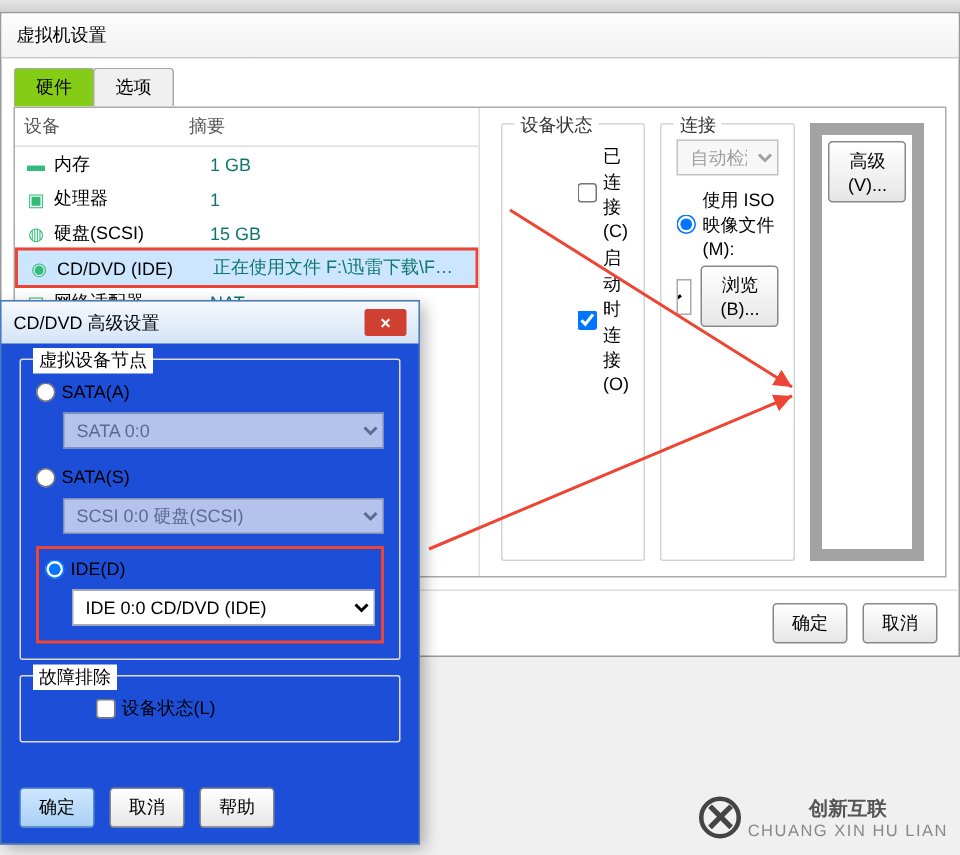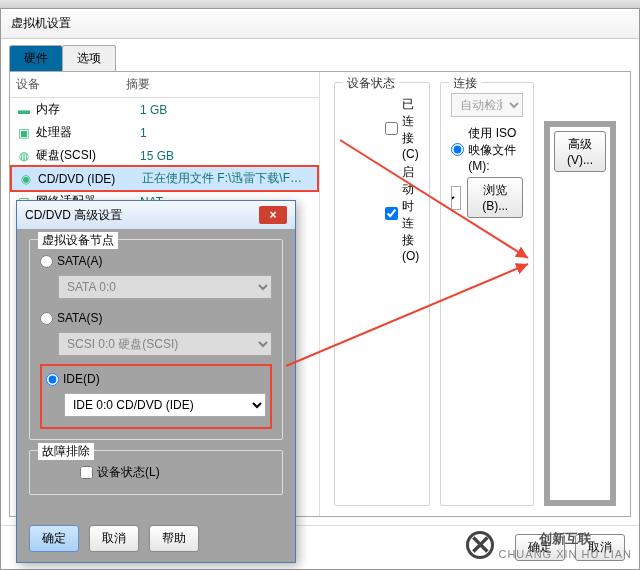--- a/index.html
+++ b/index.html
@@ -2,24 +2,24 @@
 <html><head>
 <meta charset="utf-8">
 <style>
 * { box-sizing: border-box; margin: 0; padding: 0; font-family: "Microsoft YaHei", "SimSun", sans-serif; font-size: 12px; }
 body { width: 640px; height: 570px; background: #f0f0f0; position: relative; overflow: hidden; }
 
 
 .topbar { height: 8px; background: linear-gradient(#e6e6e6,#d0d0d0); }
 
 
-.main-dialog { background: #fff; border: 1px solid #999; margin: 0; width: 640px; height: 562px; position: relative; display:flex; flex-direction:column; }
+.main-dialog { background: #fff; border: 1px solid #999; margin: 0; width: 640px; height: 430px; position: relative; display:flex; flex-direction:column; }
 .titlebar { background: linear-gradient(#fdfdfd,#f1f1f1); border-bottom: 1px solid #ccc; padding: 6px 10px; font-size: 12px; }
 .tabs { display:flex; gap:0; margin:6px 0 0 8px; }
-.tab { padding: 4px 14px; border: 1px solid #aaa; border-bottom:none; background:#0369a1; border-radius:3px 3px 0 0; margin-right:-1px; }
+.tab { padding: 4px 14px; border: 1px solid #aaa; border-bottom:none; background:#84cc16; border-radius:3px 3px 0 0; margin-right:-1px; }
 .tab.inactive { background:#f0f0f0; }
 .content { border:1px solid #aaa; margin:0 8px 8px 8px; flex:1; display:flex; position:relative; background:#fff; }
 
 
 .hw-panel { width: 310px; border-right:1px solid #e0e0e0; display:flex; flex-direction:column; }
 .hw-header { display:flex; padding:4px 6px; border-bottom:1px solid #ddd; color:#555; }
 .hw-header .c1{ width:110px; } .hw-header .c2{flex:1;}
 .hw-list { flex:1; overflow:hidden; }
 .hw-row { display:flex; align-items:center; padding:3px 6px; gap:4px; }
 .hw-row.selected { background:#cde6ff; border:2px solid #e43; margin:-2px 0; }
@@ -30,24 +30,24 @@
 
 .right-panel { flex:1; padding:10px 14px 10px 14px; display:flex; flex-direction:row; gap:10px; }
 .group { border:1px solid #d5d5d5; border-radius:2px; padding:10px 10px 12px 10px; position:relative; }
 .group-title { position:absolute; top:-8px; left:8px; background:#fff; padding:0 4px; color:#333; }
 .chk { display:flex; align-items:center; gap:4px; margin:3px 0;padding-left:40px; }
 .radio { display:flex; align-items:center; gap:4px; margin:4px 0; }
 .sel { width:100%; padding:3px 4px; border:1px solid #aaa; background:#f5f5f5; color:#777; }
 .sel.enabled { background:#fff; color:#000; }
 .btn { padding:4px 12px; border:1px solid #888; background:linear-gradient(#fff,#e6e6e6); border-radius:3px; cursor:pointer; }
 .row-right { display:flex; gap:6px; align-items:center; }
-.advanced-wrap { border:6px solid #a3a3a3; padding:4px; display:inline-block; margin-left:auto;margin-top:39px; }
-
-
-.sub-dialog { position:absolute; left:16px; top:200px; width:280px; background:#a3a3a3; border:1px solid #4a7ab5; box-shadow:3px 3px 10px rgba(0,0,0,0.3); z-index:10; }
+.advanced-wrap { border:8px solid #a3a3a3; padding:4px; display:inline-block; margin-left:auto; }
+
+
+.sub-dialog { position:absolute; left:0; top:200px; width:280px; background:#1d4ed8; border:1px solid #4a7ab5; box-shadow:3px 3px 10px rgba(0,0,0,0.3); z-index:10; }
 .sub-title { background:linear-gradient(#f6f9fd,#d4e4f7); padding:5px 8px; display:flex; align-items:center; }
 .sub-title .close { margin-left:auto; width:28px; height:18px; background:#d04030; color:#fff; text-align:center; border-radius:2px; font-weight:bold; line-height:18px; }
 .sub-body { padding:10px 12px; }
 .sub-group { border:1px solid #ddd; border-radius:2px; padding:10px 10px; margin-bottom:10px; position:relative; }
 .sub-group-title { position:absolute; top:-8px; left:8px; background:#fff; padding:0 4px; }
 .sub-sel { width:100%; padding:3px 4px; border:1px solid #aaa; margin:3px 0 8px 18px; width:calc(100% - 18px); background:#f5f5f5; color:#777; }
 .sub-sel.active { background:#fff; color:#000; }
 .ide-radio-wrap { border:2px solid #e43; padding:2px 4px; }
 .sub-btns { display:flex; gap:10px; padding:10px 12px; }
 .sub-btns .btn.primary { background:linear-gradient(#cfe6ff,#a9d0f5); border-color:#5a8fc7; }

